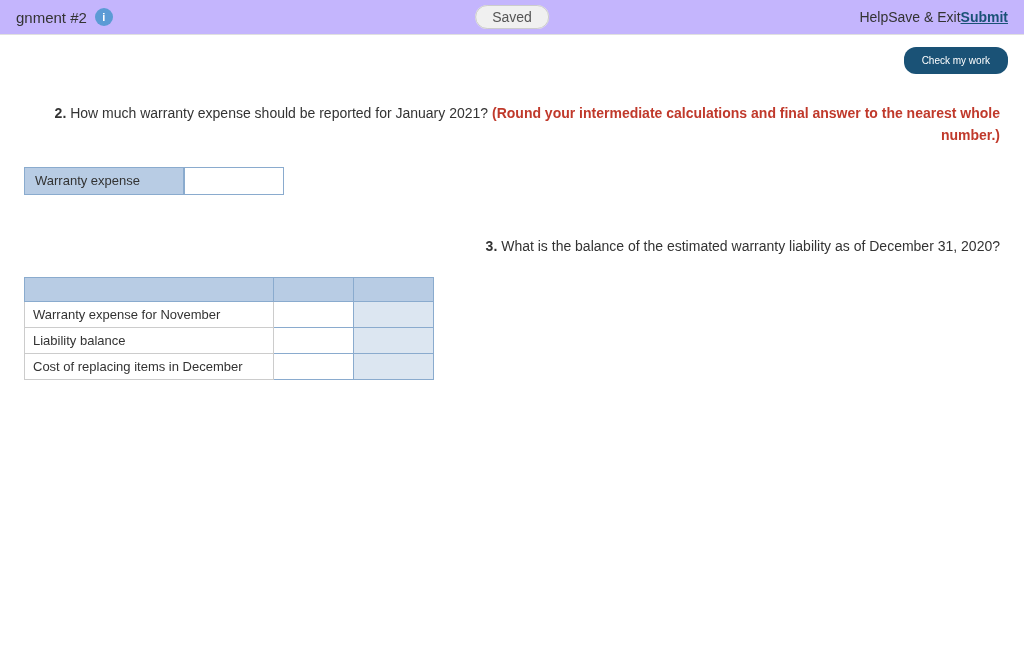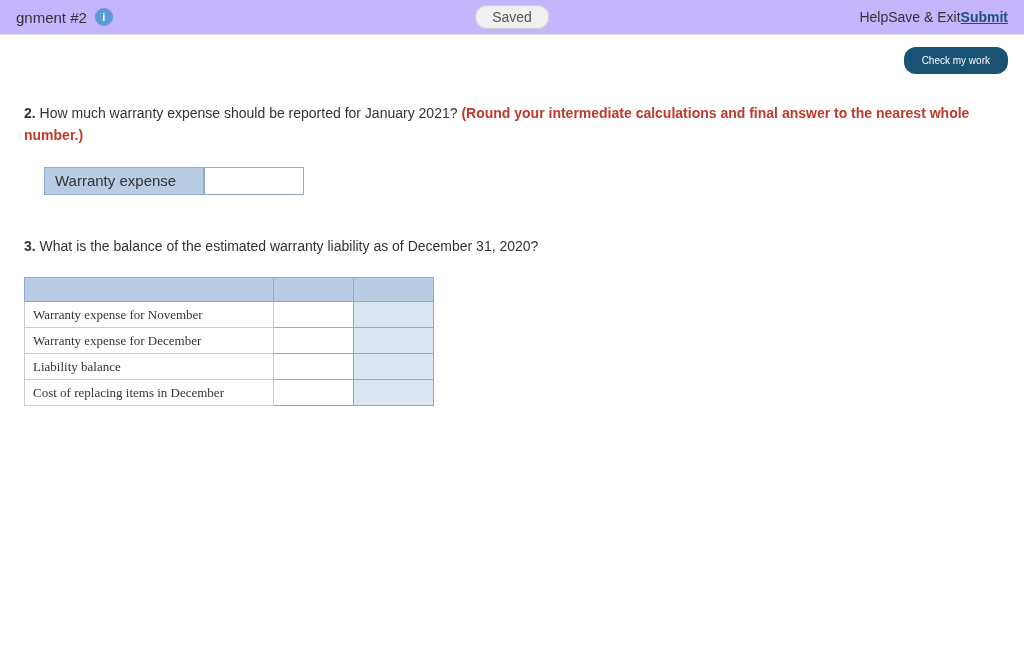--- a/index.html
+++ b/index.html
@@ -107,20 +107,21 @@
     
     .question-block {
       margin-bottom: 40px;
     }
 
     .question-text {
       font-size: 14px;
       color: #333;
       line-height: 1.6;
       margin-bottom: 20px;
+      text-align: right;
     }
 
     .question-number {
       font-weight: bold;
     }
 
     .highlight-text {
       color: #c0392b;
       font-weight: bold;
     }
@@ -129,27 +130,26 @@
     .input-row {
       display: flex;
       align-items: center;
       margin-top: 10px;
     }
 
     .input-label {
       background: #b8cce4;
       border: 1px solid #8aabce;
       padding: 5px 10px;
-      font-size: 15px;
+      font-size: 13px;
       color: #333;
       min-width: 160px;
       height: 28px;
       display: flex;
       align-items: center;
-      margin-left: 20px;
     }
 
     .input-field {
       border: 1px solid #8aabce;
       height: 28px;
       width: 100px;
       padding: 2px 6px;
       font-size: 13px;
       outline: none;
       background: #fff;
@@ -181,21 +181,20 @@
       border: 1px solid #ccc;
       font-size: 13px;
       color: #333;
       height: 26px;
     }
 
     .q3-table tbody tr td:first-child {
       padding: 3px 8px;
       border-left: 1px solid #ccc;
       border-right: 1px solid #ccc;
-      font-family: Liberation Serif, serif;
     }
 
     .q3-table tbody tr td.cell-input {
       border: 1px solid #8aabce;
       padding: 0;
     }
 
     .q3-table tbody tr td.cell-input input {
       width: 100%;
       height: 100%;
@@ -264,25 +263,20 @@
             <th></th>
           </tr>
         </thead>
         <tbody>
           <tr>
             <td>Warranty expense for November</td>
             <td class="cell-input"><input type="text" style=""></td>
             <td class="cell-input blue-bg"><input type="text" style=""></td>
           </tr>
           <tr>
-            <td>Warranty expense for December</td>
-            <td class="cell-input"><input type="text" style=""></td>
-            <td class="cell-input blue-bg"><input type="text" style=""></td>
-          </tr>
-          <tr>
             <td>Liability balance</td>
             <td class="cell-input"><input type="text" style=""></td>
             <td class="cell-input blue-bg"><input type="text" style=""></td>
           </tr>
           <tr>
             <td>Cost of replacing items in December</td>
             <td class="cell-input"><input type="text" style=""></td>
             <td class="cell-input blue-bg"><input type="text" style=""></td>
           </tr>
         </tbody>

